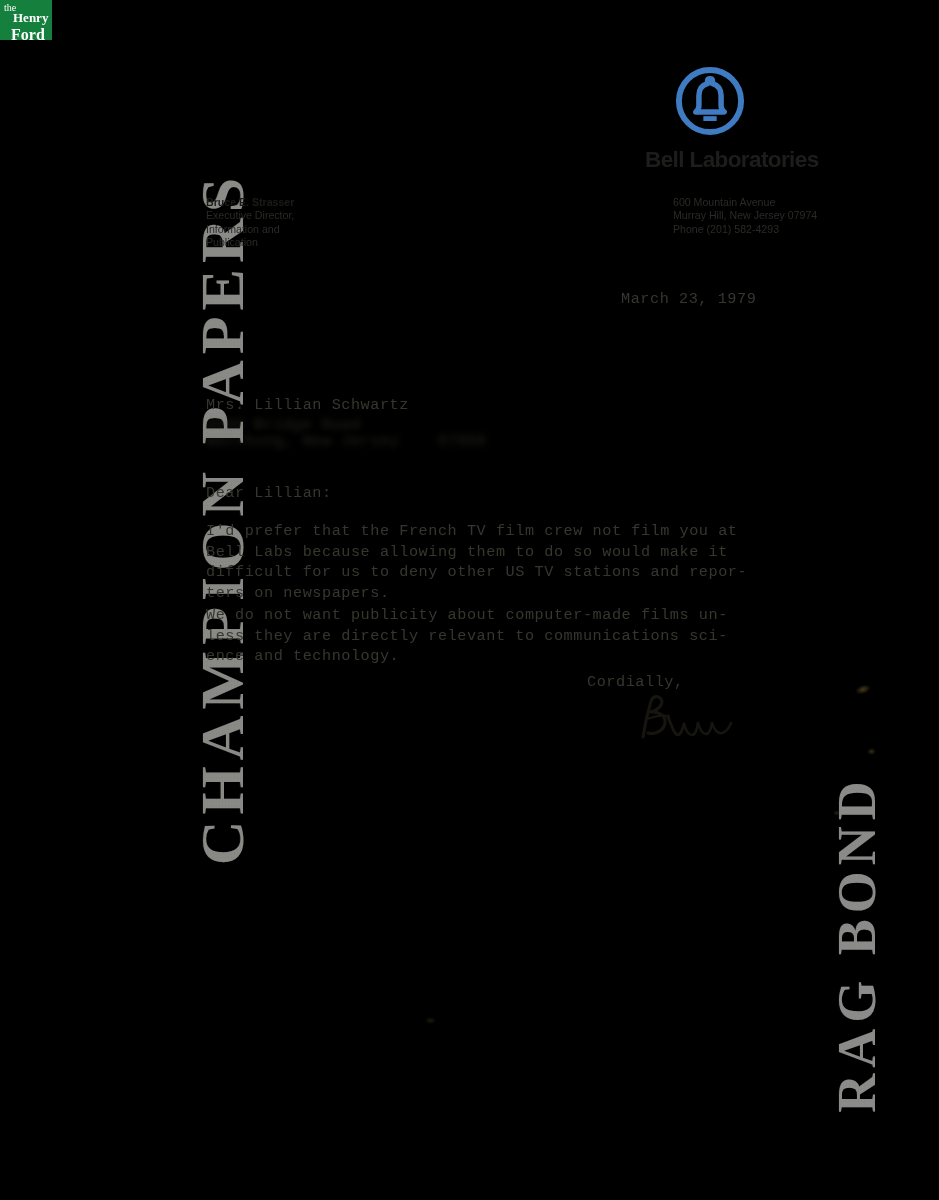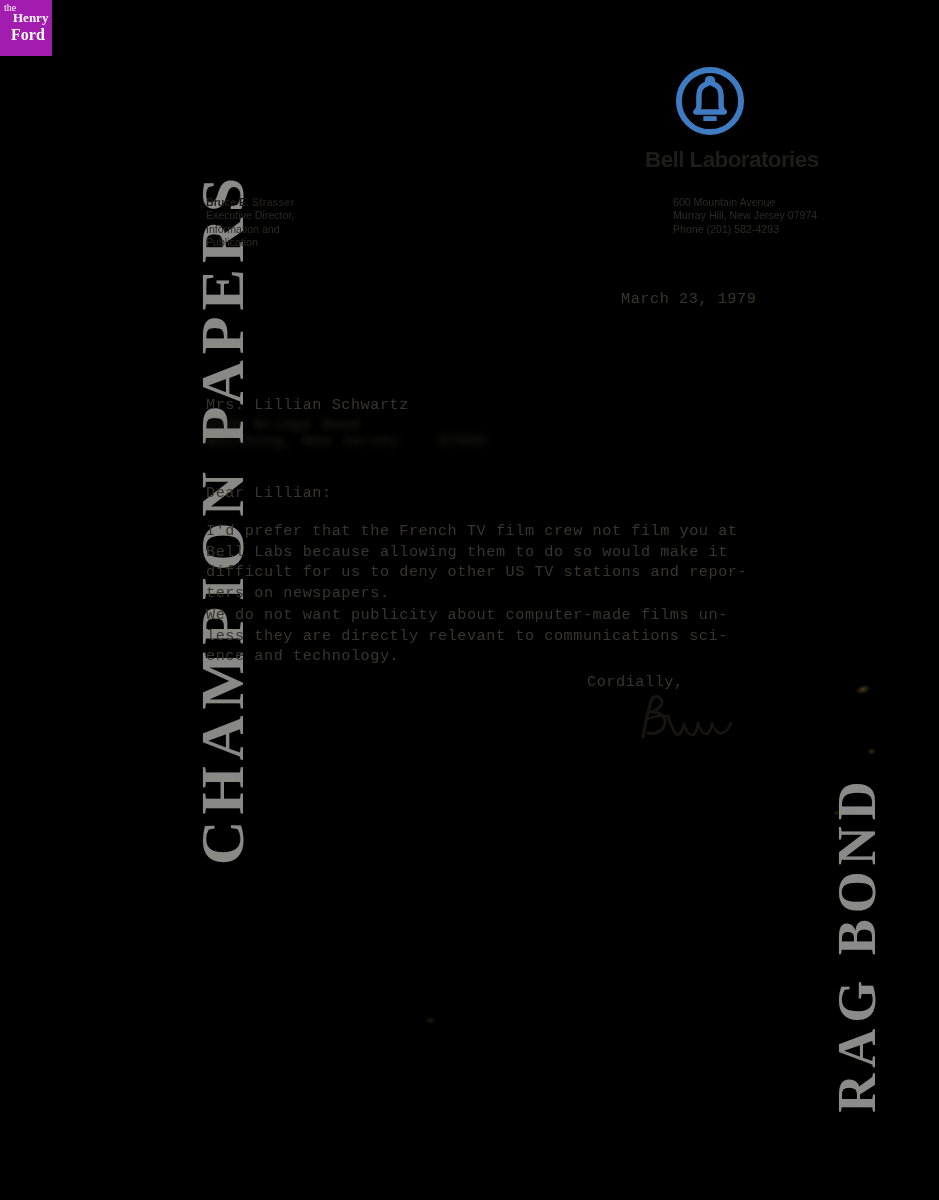--- a/index.html
+++ b/index.html
@@ -76,22 +76,22 @@
              background: radial-gradient(ellipse, rgba(178,146,70,0.30), rgba(178,146,70,0) 72%); }
   .spot.s3 { left:806px; top:797px; width:7px; height:6px;
              background: radial-gradient(ellipse, rgba(170,140,70,0.22), rgba(170,140,70,0) 72%); }
   .spot.s4 { left:398px; top:1004px; width:11px; height:7px;
              background: radial-gradient(ellipse, rgba(170,140,70,0.18), rgba(170,140,70,0) 74%); }
 
   
   #hf-logo {
     position: absolute;
     left: 0; top: 0;
-    width: 52px; height: 56px;
-    background: #a21caf;
+    width: 52px; height: 40px;
+    background: #15803d;
     color: #ffffff;
     font-family: "Liberation Serif", serif;
     z-index: 30;
     overflow: hidden;
   }
   #hf-logo .hf-the {
     position:absolute; left:4px; top:3px;
     font-size: 10px; line-height: 10px; font-weight: 400;
   }
   #hf-logo .hf-henry {

